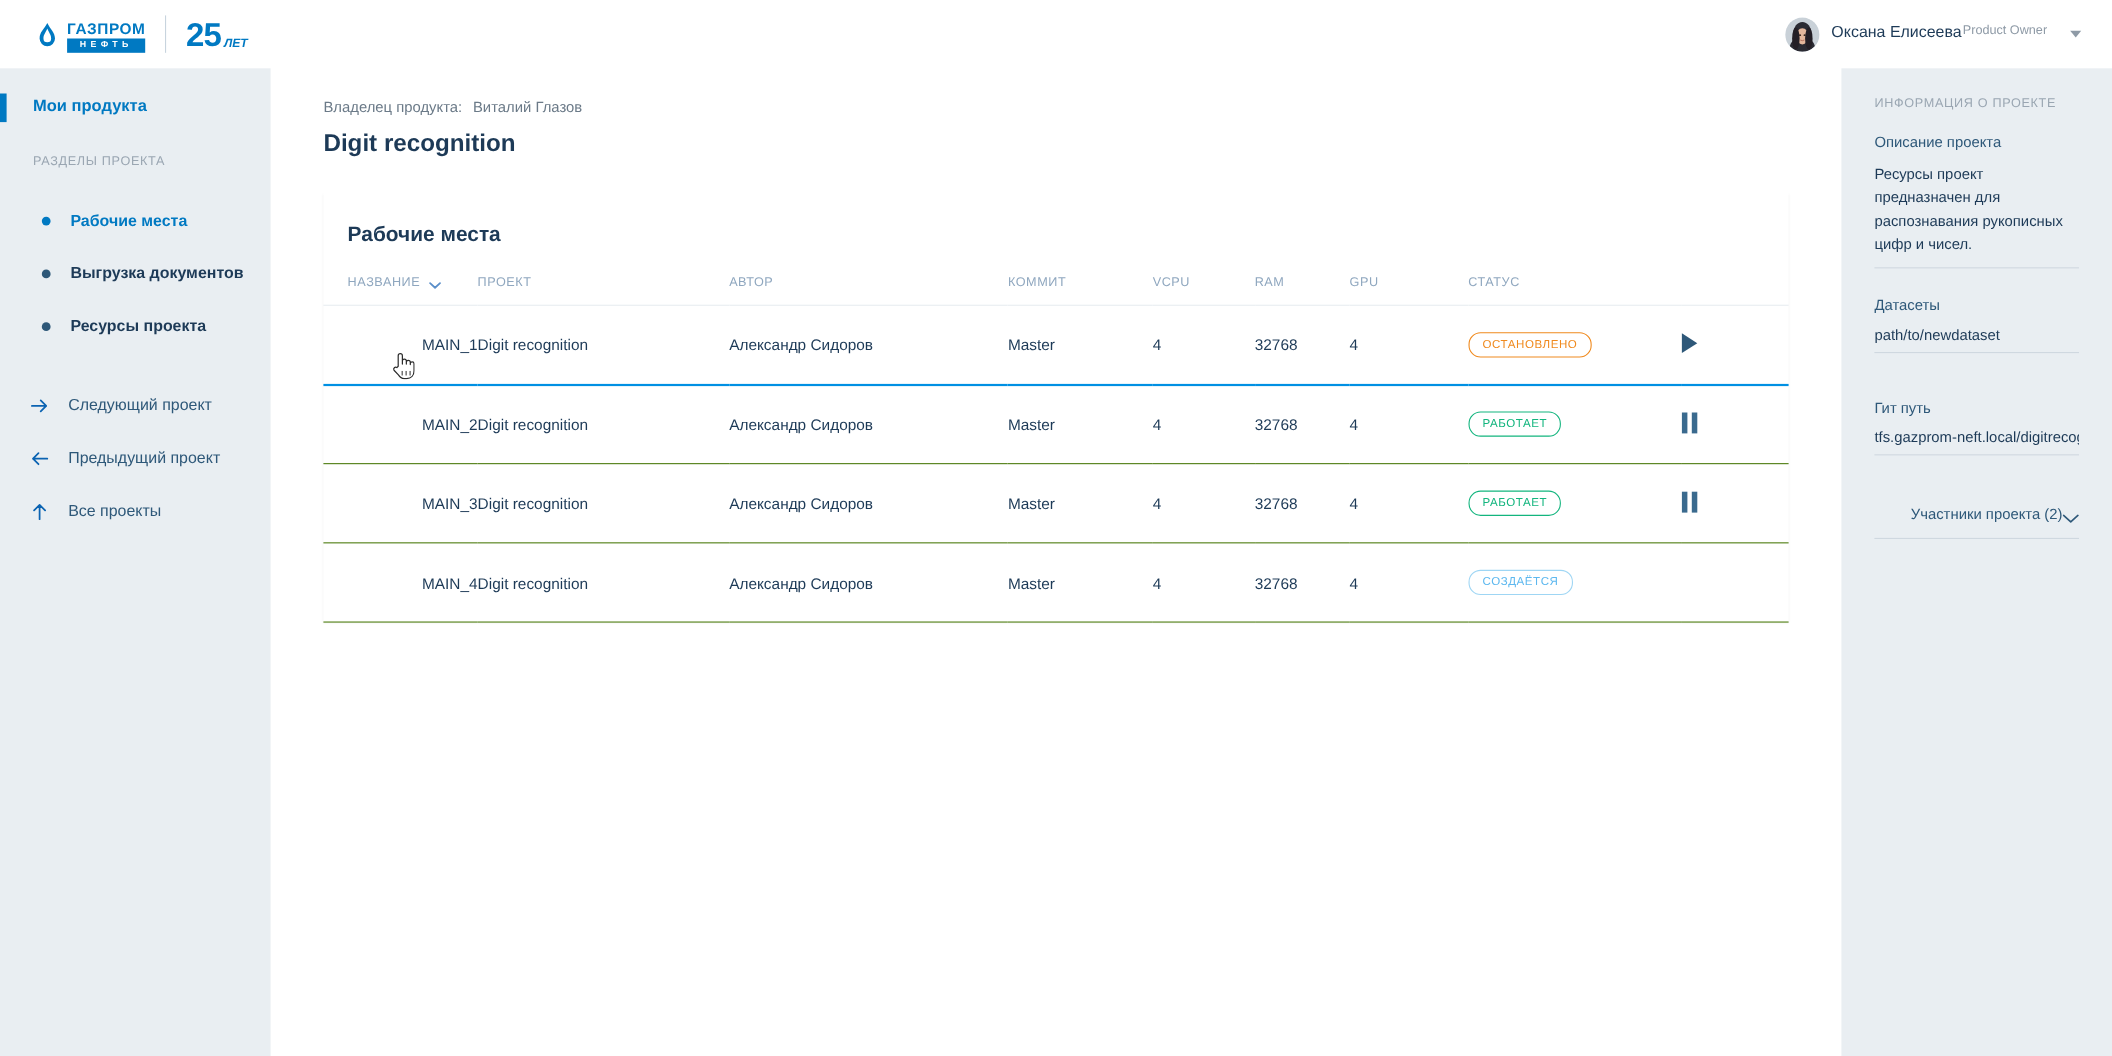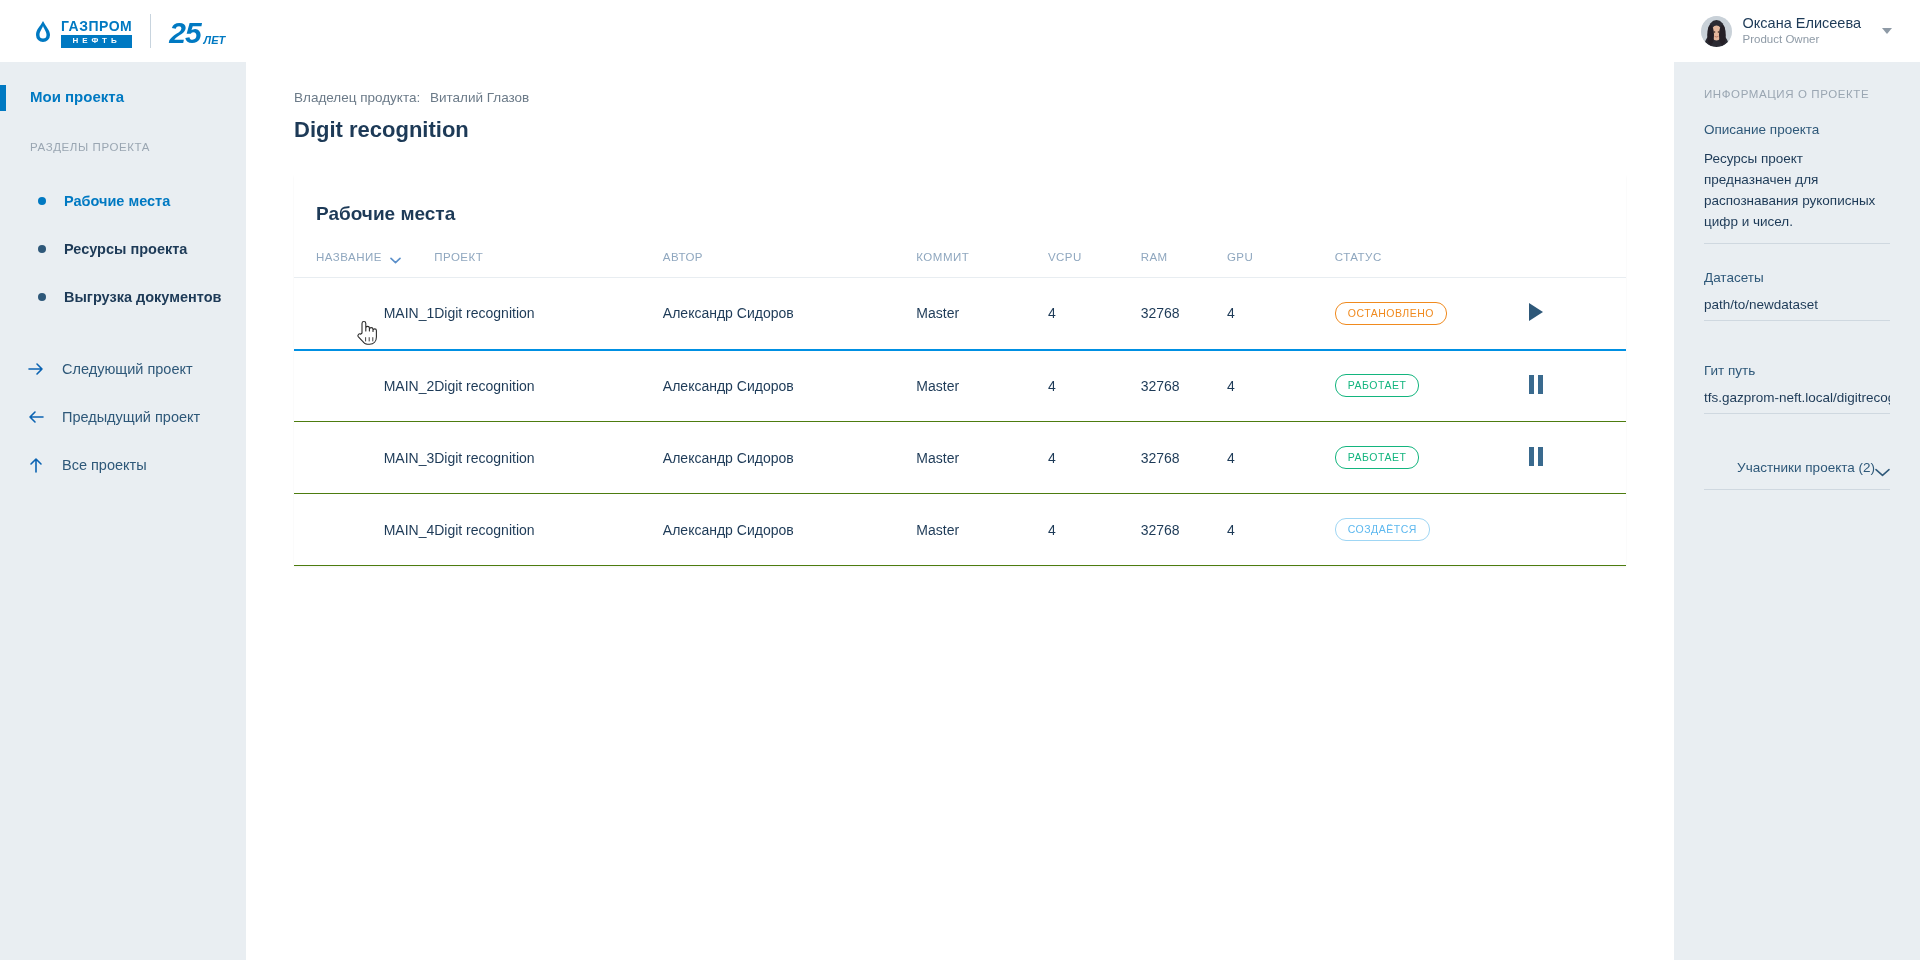--- a/index.html
+++ b/index.html
@@ -26,33 +26,33 @@
     font-size: 14px; font-weight: 700; color: #0079c2; letter-spacing: 0.5px;
     font-family: "Liberation Sans", sans-serif; line-height: 1;
   }
   .gp-text .l2 {
     font-size: 8px; font-weight: 700; color: #fff; background: #0079c2;
     letter-spacing: 4px; line-height: 1.6; text-align: center; padding: 0 2px;
   }
   .logo-div { width: 1px; height: 34px; background: #c8d4de; margin: 0 18px; }
   .anniv { display: flex; align-items: flex-end; gap: 3px; }
   .anniv .num {
-    font-size: 30px; font-weight: 700; font-style: italic; color: #0079c2;
+    font-size: 30px; font-weight: 700; color: #0079c2;
     letter-spacing: -1px; line-height: 1;
   }
   .anniv .let {
     font-size: 11px; font-weight: 700; font-style: italic; color: #0079c2;
     line-height: 1; padding-bottom: 2px;
   }
   .user-box { display: flex; align-items: center; gap: 11px; cursor: pointer; }
   .avatar {
     width: 31px; height: 31px; border-radius: 50%; overflow: hidden;
     background: #d9dfe5; flex: 0 0 31px;
   }
-  .user-meta { display: flex; flex-direction: column; gap: 1px; }
+  .user-meta { display: flex; flex-direction: row; gap: 1px; }
   .user-name { font-size: 14.5px; color: #1d3a57; line-height: 1.2; }
   .user-role { font-size: 11.5px; color: #8e9aa6; line-height: 1.2; }
   .caret-dn {
     width: 0; height: 0; border-left: 5px solid transparent;
     border-right: 5px solid transparent; border-top: 6px solid #8e9aa6;
     margin-left: 10px;
   }
 
   
   .body-row { flex: 1; display: flex; min-height: 0; }
@@ -212,35 +212,35 @@
       </div>
       <div class="caret-dn"></div>
     </div>
   </div>
 
   <div class="body-row">
 
     <div class="sidebar">
       <div class="side-top">
         <div class="bar"></div>
-        <div class="lbl">Мои проекта</div>
+        <div class="lbl">Мои продукта</div>
       </div>
       <div class="side-section-title">РАЗДЕЛЫ ПРОЕКТА</div>
 
       <div class="side-item">
         <span class="side-dot act"></span>
         <span class="side-lbl act">Рабочие места</span>
       </div>
       <div class="side-item">
         <span class="side-dot"></span>
-        <span class="side-lbl">Ресурсы проекта</span>
+        <span class="side-lbl">Выгрузка документов</span>
       </div>
       <div class="side-item">
         <span class="side-dot"></span>
-        <span class="side-lbl">Выгрузка документов</span>
+        <span class="side-lbl">Ресурсы проекта</span>
       </div>
 
       <div class="side-nav">
         <div class="side-nav-item">
           <span class="side-nav-ic">
             <svg viewBox="0 0 20 20" width="20" height="20" fill="none" stroke="currentColor" stroke-width="1.6">
               <path d="M3 10 h13 M11 5 l5 5 -5 5" stroke-linecap="round" stroke-linejoin="round"></path>
             </svg>
           </span>
           <span class="side-nav-lbl">Следующий проект</span>

